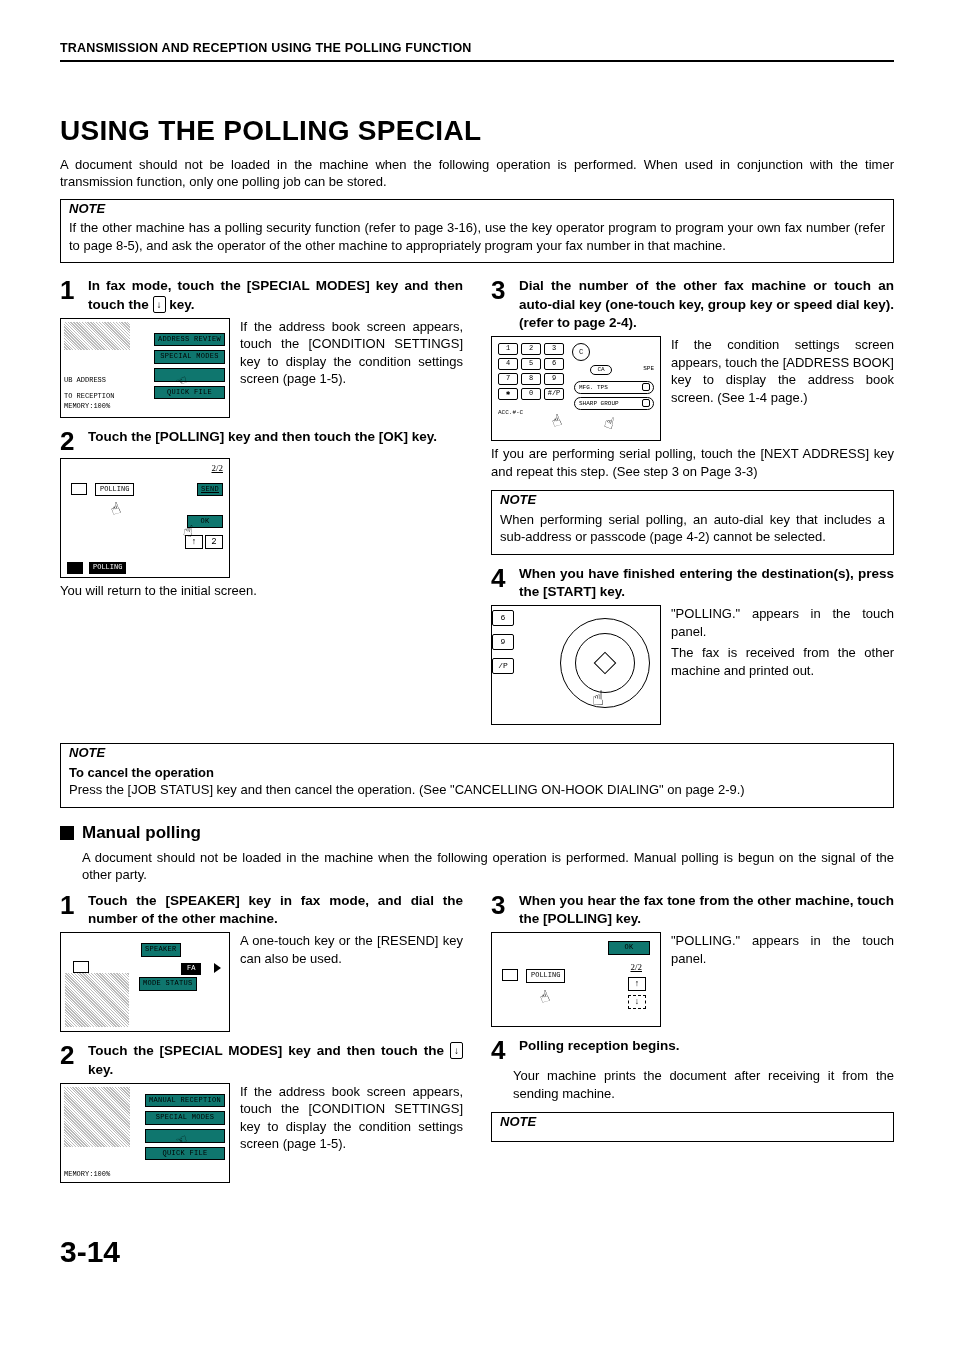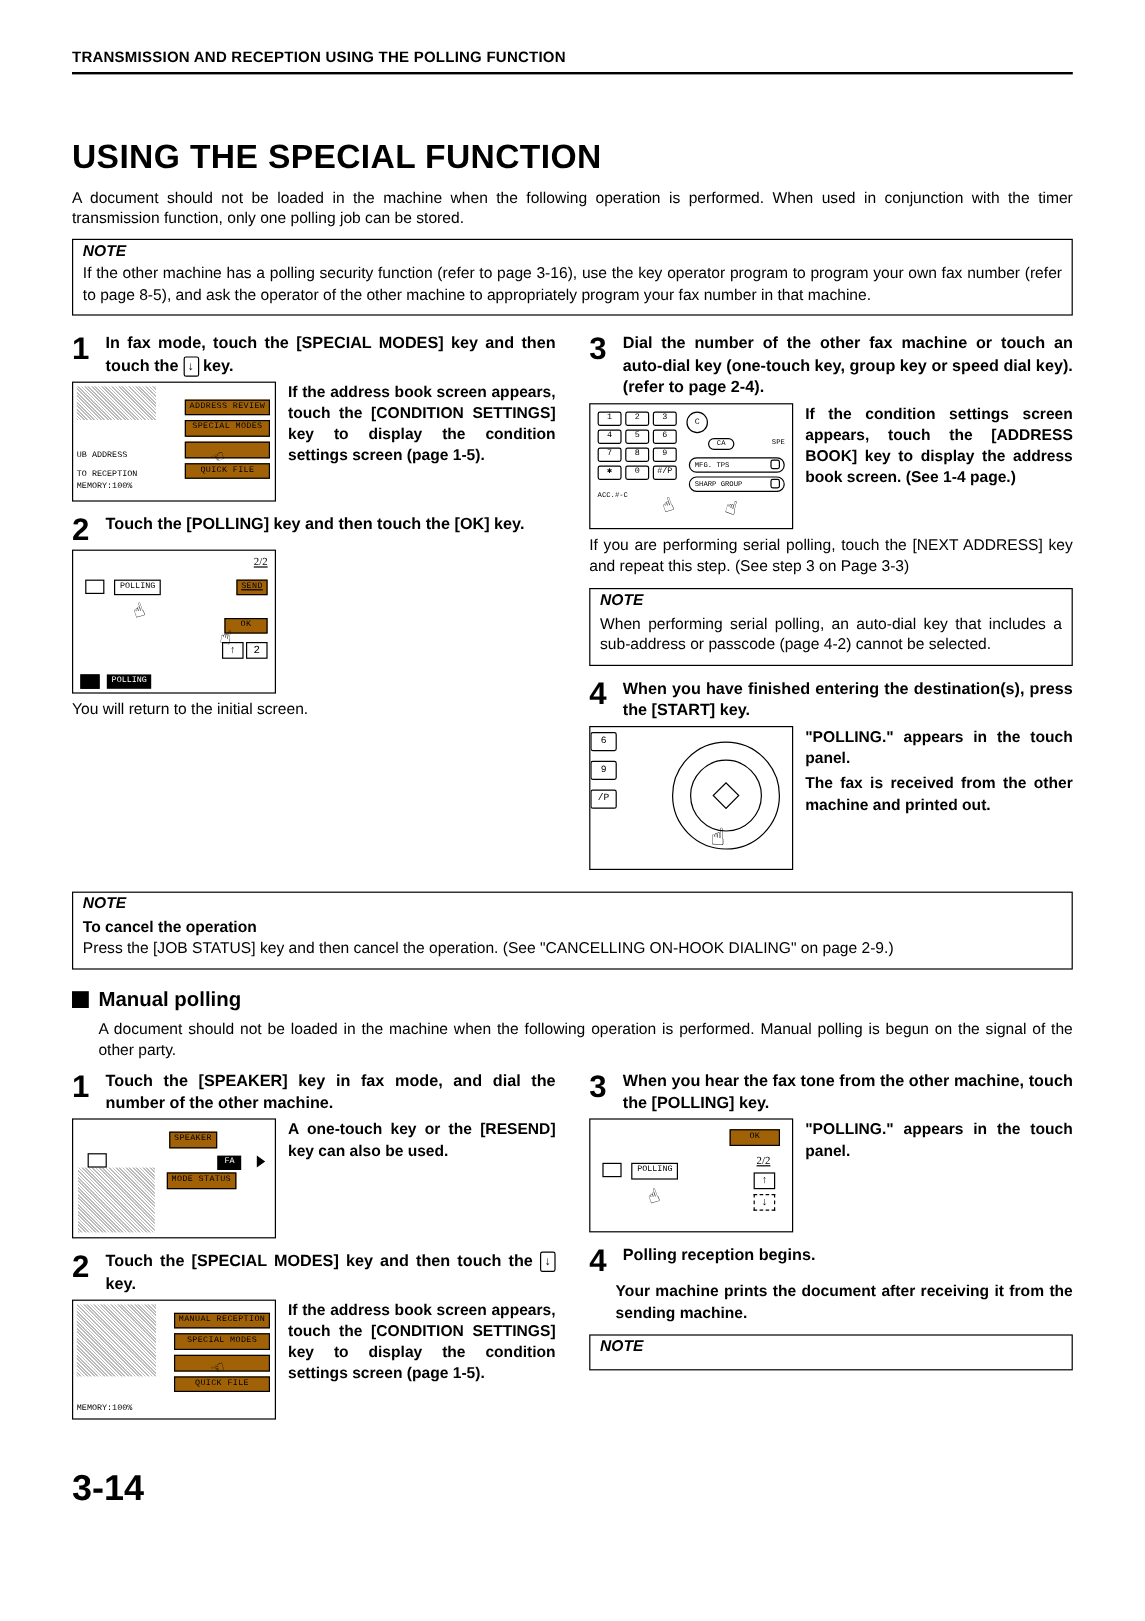--- a/index.html
+++ b/index.html
@@ -82,21 +82,20 @@
     flex: 0 0 auto;
     position: relative;
     background: #fff;
     font-family: "Courier New", monospace;
     font-size: 8px;
     overflow: hidden;
   }
   .step-text {
     flex: 1 1 auto;
     text-align: justify;
-    font-weight: bold;
   }
   .trail-text { margin-top: 4px; text-align: justify; }
   .keycap {
     display: inline-block;
     border: 1px solid #000;
     border-radius: 2px;
     padding: 0 3px;
     font-size: 11px;
     line-height: 14px;
     vertical-align: 1px;
@@ -107,36 +106,36 @@
     align-items: center;
     gap: 8px;
     margin: 12px 0 4px 0;
   }
   .square { width: 14px; height: 14px; background: #000; flex: 0 0 auto; }
   .sect-title { font-size: 17px; font-weight: bold; }
   .sect-intro { margin: 0 0 8px 22px; text-align: justify; }
   .page-num {
     font-size: 30px;
     font-weight: bold;
-    margin-top: 28px;
+    margin-top: 39px;
   }
   
   .illus .btnrow {
     position: absolute;
     right: 4px;
     display: flex;
     flex-direction: column;
     gap: 4px;
   }
   .illus .minibtn {
     border: 1px solid #000;
     padding: 1px 3px;
     font-size: 7px;
     letter-spacing: 0.3px;
-    background: #a16207;
+    background: #0f766e;
     white-space: nowrap;
     text-align: center;
   }
   .illus .leftlabels {
     position: absolute;
     left: 3px;
     font-size: 7px;
     line-height: 10px;
   }
   .illus .shade {
@@ -246,21 +245,21 @@
   .spk-illus .tri {
     position:absolute; top:30px; right:8px;
     width:0;height:0;border-top:5px solid transparent;border-bottom:5px solid transparent;border-left:7px solid #000;
   }
 </style>
 </head>
 <body>
 
 <div class="header-bar">TRANSMISSION AND RECEPTION USING THE POLLING FUNCTION</div>
 
-<h1>USING THE SPECIAL FUNCTION</h1>
+<h1>USING THE POLLING SPECIAL</h1>
 <div class="intro">A document should not be loaded in the machine when the following operation is performed. When used in conjunction with the timer transmission function, only one polling job can be stored.</div>
 
 <div class="note-box">
   <div class="note-title">NOTE</div>
   <div class="note-text">If the other machine has a polling security function (refer to page 3-16), use the key operator program to program your own fax number (refer to page 8-5), and ask the operator of the other machine to appropriately program your fax number in that machine.</div>
 </div>
 
 <div class="cols">
 
   <div class="col">

